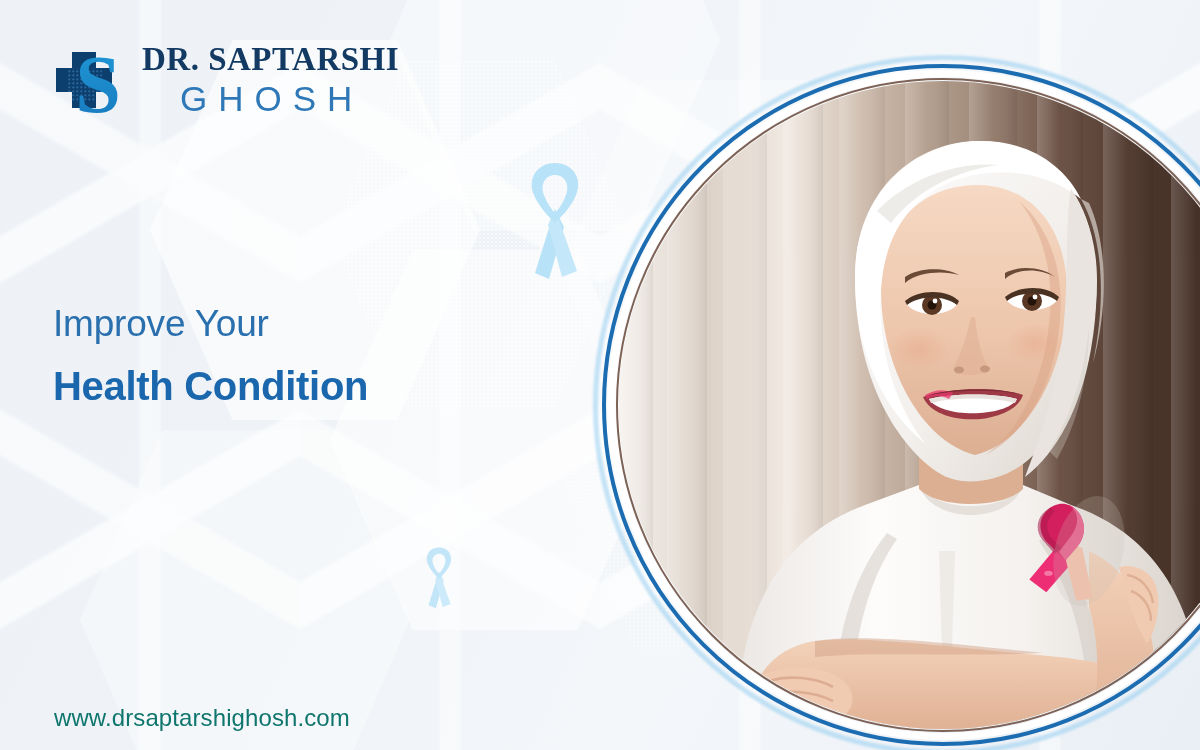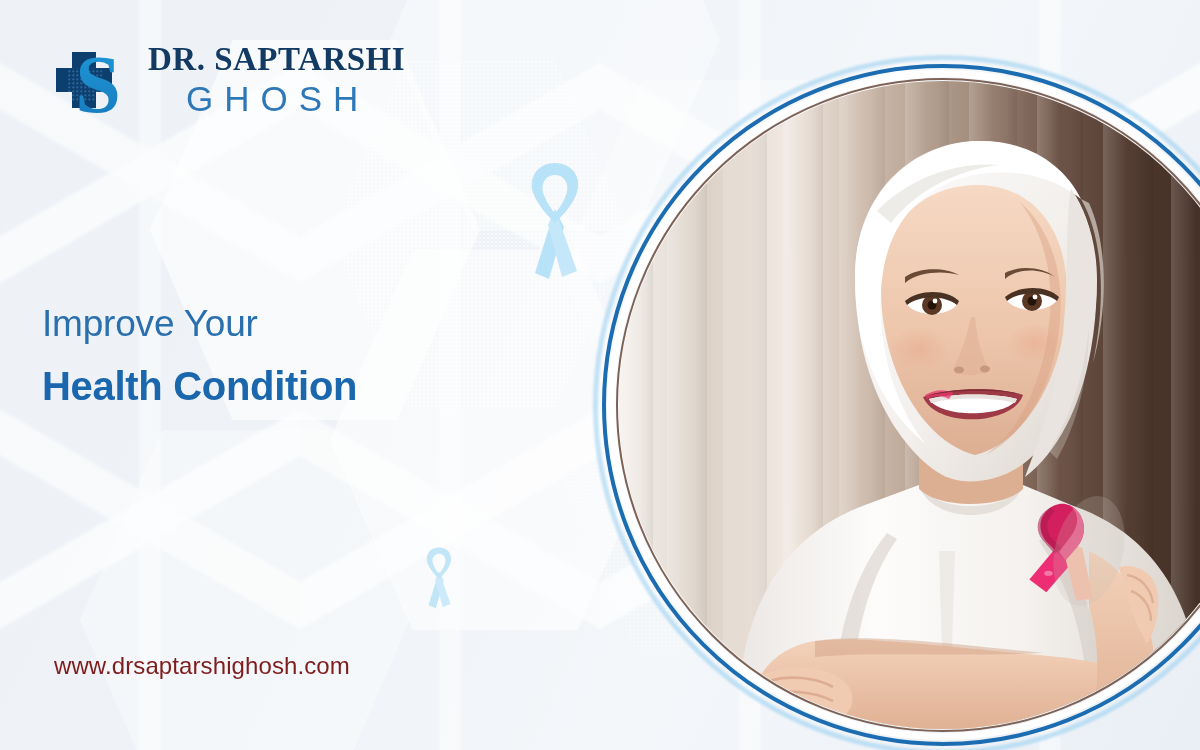--- a/index.html
+++ b/index.html
@@ -37,37 +37,37 @@
   
   .ribbon-bg{position:absolute;}
   .ribbon-bg svg{display:block;width:100%;height:100%;}
   .ribbon-bg.big{left:515px;top:155px;width:80px;height:125px;}
   .ribbon-bg.small{left:418px;top:543px;width:42px;height:66px;}
 
   
   .logo{position:absolute;left:52px;top:38px;height:88px;display:flex;align-items:center;}
   .logo-mark{position:relative;width:84px;height:88px;flex:none;}
   .logo-mark svg{display:block;}
-  .logo-text{margin-left:12px;display:flex;flex-direction:column;justify-content:center;}
+  .logo-text{margin-left:6px;display:flex;flex-direction:column;justify-content:center;}
   .logo-line1{font-family:"Liberation Serif",serif;font-weight:bold;font-size:33px;
     color:#123a63;letter-spacing:.5px;line-height:1.02;white-space:nowrap;}
   .logo-line2{font-family:"Liberation Sans",sans-serif;font-weight:400;font-size:35px;
     color:#2f78b8;letter-spacing:11px;line-height:1.25;margin-left:38px;white-space:nowrap;}
 
   
-  .headline{position:absolute;left:42px;top:305px;width:520px;}
+  .headline{position:absolute;left:53px;top:305px;width:520px;}
   .h-sub{font-size:37px;font-weight:400;color:#2a6fae;letter-spacing:-.2px;
     line-height:1.05;margin-bottom:22px;white-space:nowrap;}
   .h-main{font-size:40px;font-weight:bold;color:#1a67ad;letter-spacing:-.3px;
     line-height:1.02;margin-bottom:20px;white-space:nowrap;}
   .h-main.l2{margin-bottom:0;}
 
   
-  .url{position:absolute;left:54px;top:652px;font-size:24px;font-weight:400;
-    color:#7f1d1d;letter-spacing:.1px;white-space:nowrap;}
+  .url{position:absolute;left:54px;top:704px;font-size:24px;font-weight:400;
+    color:#0f766e;letter-spacing:.1px;white-space:nowrap;}
 
   
   .circle-wrap{position:absolute;left:598px;top:60px;width:690px;height:690px;}
   .c-glow{position:absolute;left:-5px;top:-5px;width:700px;height:700px;border-radius:50%;
     border:5px solid rgba(150,205,240,.55);box-sizing:border-box;filter:blur(1px);}
   .c-blue{position:absolute;left:4px;top:4px;width:682px;height:682px;border-radius:50%;
     border:4px solid #1c6cb2;box-sizing:border-box;}
   .c-white{position:absolute;left:10px;top:10px;width:670px;height:670px;border-radius:50%;
     border:7px solid #ffffff;box-sizing:border-box;}
   .c-brown{position:absolute;left:18px;top:18px;width:654px;height:654px;border-radius:50%;

